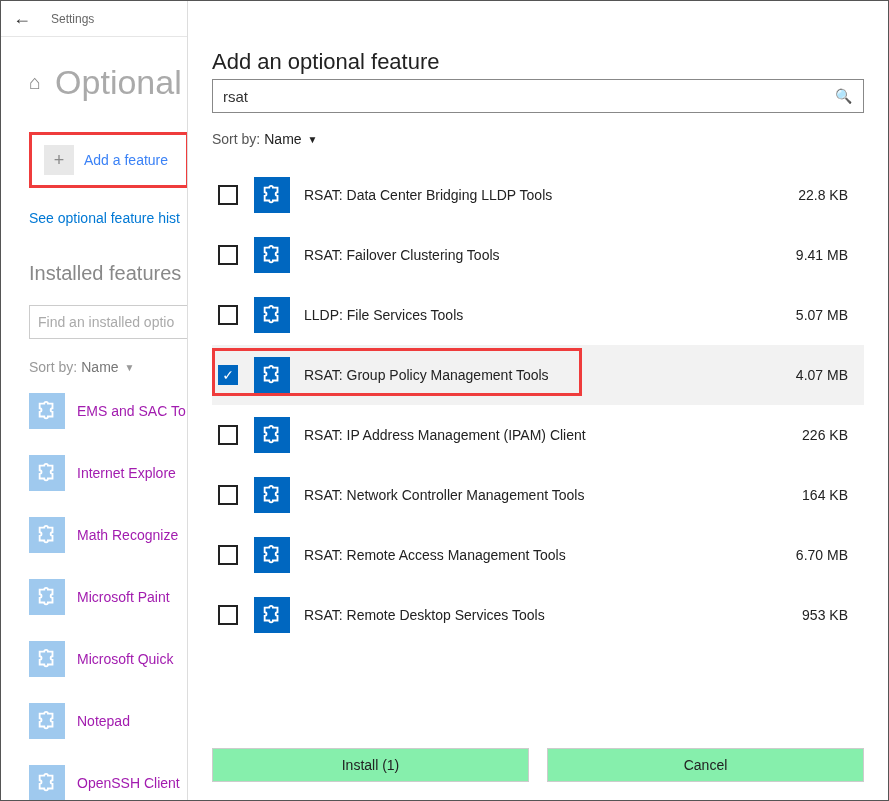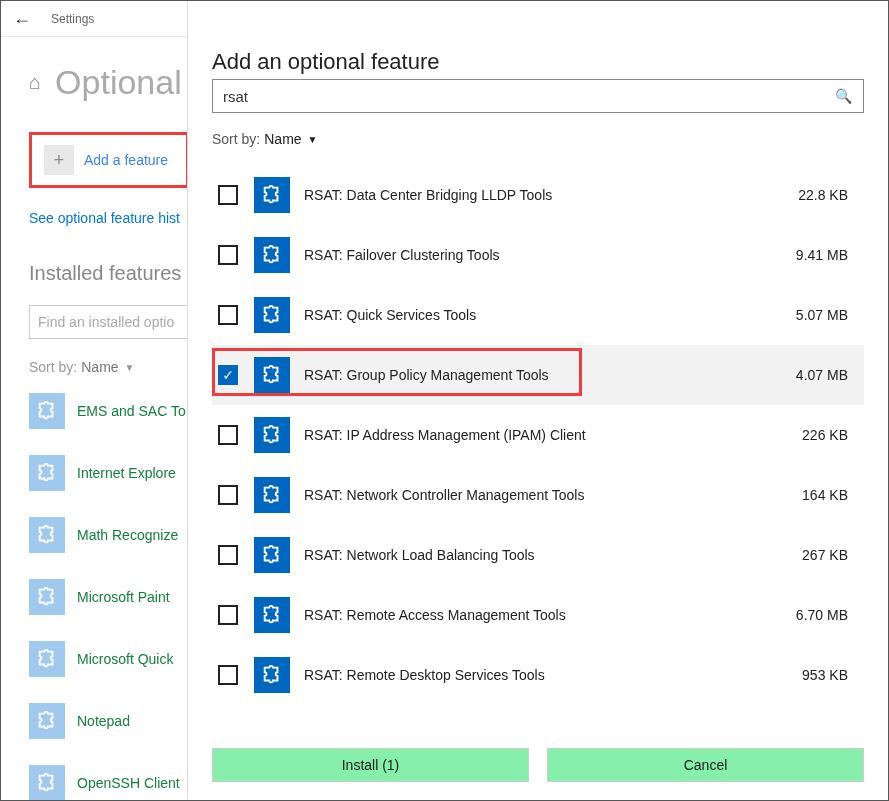--- a/index.html
+++ b/index.html
@@ -113,21 +113,21 @@
     .bg-item .ico {
       width: 36px;
       height: 36px;
       background: #9fc9ee;
       display: flex;
       align-items: center;
       justify-content: center;
       margin-right: 12px;
     }
     .bg-item .txt {
-      color: #15803d;
+      color: #a21caf;
       font-size: 14px;
     }
     
     .overlay {
       position: absolute;
       top: 0;
       left: 186px;
       right: 0;
       bottom: 0;
       background: #fff;
@@ -368,21 +368,21 @@
         <span class="fname">RSAT: Failover Clustering Tools</span>
         <span class="fsize">9.41 MB</span>
       </div>
       <div class="feature-row">
         <span class="chk"></span>
         <span class="ficon">
           <svg class="puzzle-svg" viewBox="0 0 24 24" fill="none" stroke="#fff" stroke-width="2">
             <path d="M4 4h5a2 2 0 1 1 4 0h5v5a2 2 0 1 0 0 4v5h-5a2 2 0 1 1-4 0H4v-5a2 2 0 1 0 0-4V4z"></path>
           </svg>
         </span>
-        <span class="fname">RSAT: Quick Services Tools</span>
+        <span class="fname">LLDP: File Services Tools</span>
         <span class="fsize">5.07 MB</span>
       </div>
       <div class="feature-row selected">
         <span class="chk checked">✓</span>
         <span class="ficon">
           <svg class="puzzle-svg" viewBox="0 0 24 24" fill="none" stroke="#fff" stroke-width="2">
             <path d="M4 4h5a2 2 0 1 1 4 0h5v5a2 2 0 1 0 0 4v5h-5a2 2 0 1 1-4 0H4v-5a2 2 0 1 0 0-4V4z"></path>
           </svg>
         </span>
         <span class="fname">RSAT: Group Policy Management Tools</span>
@@ -409,30 +409,20 @@
         <span class="fname">RSAT: Network Controller Management Tools</span>
         <span class="fsize">164 KB</span>
       </div>
       <div class="feature-row">
         <span class="chk"></span>
         <span class="ficon">
           <svg class="puzzle-svg" viewBox="0 0 24 24" fill="none" stroke="#fff" stroke-width="2">
             <path d="M4 4h5a2 2 0 1 1 4 0h5v5a2 2 0 1 0 0 4v5h-5a2 2 0 1 1-4 0H4v-5a2 2 0 1 0 0-4V4z"></path>
           </svg>
         </span>
-        <span class="fname">RSAT: Network Load Balancing Tools</span>
-        <span class="fsize">267 KB</span>
-      </div>
-      <div class="feature-row">
-        <span class="chk"></span>
-        <span class="ficon">
-          <svg class="puzzle-svg" viewBox="0 0 24 24" fill="none" stroke="#fff" stroke-width="2">
-            <path d="M4 4h5a2 2 0 1 1 4 0h5v5a2 2 0 1 0 0 4v5h-5a2 2 0 1 1-4 0H4v-5a2 2 0 1 0 0-4V4z"></path>
-          </svg>
-        </span>
         <span class="fname">RSAT: Remote Access Management Tools</span>
         <span class="fsize">6.70 MB</span>
       </div>
       <div class="feature-row">
         <span class="chk"></span>
         <span class="ficon">
           <svg class="puzzle-svg" viewBox="0 0 24 24" fill="none" stroke="#fff" stroke-width="2">
             <path d="M4 4h5a2 2 0 1 1 4 0h5v5a2 2 0 1 0 0 4v5h-5a2 2 0 1 1-4 0H4v-5a2 2 0 1 0 0-4V4z"></path>
           </svg>
         </span>

